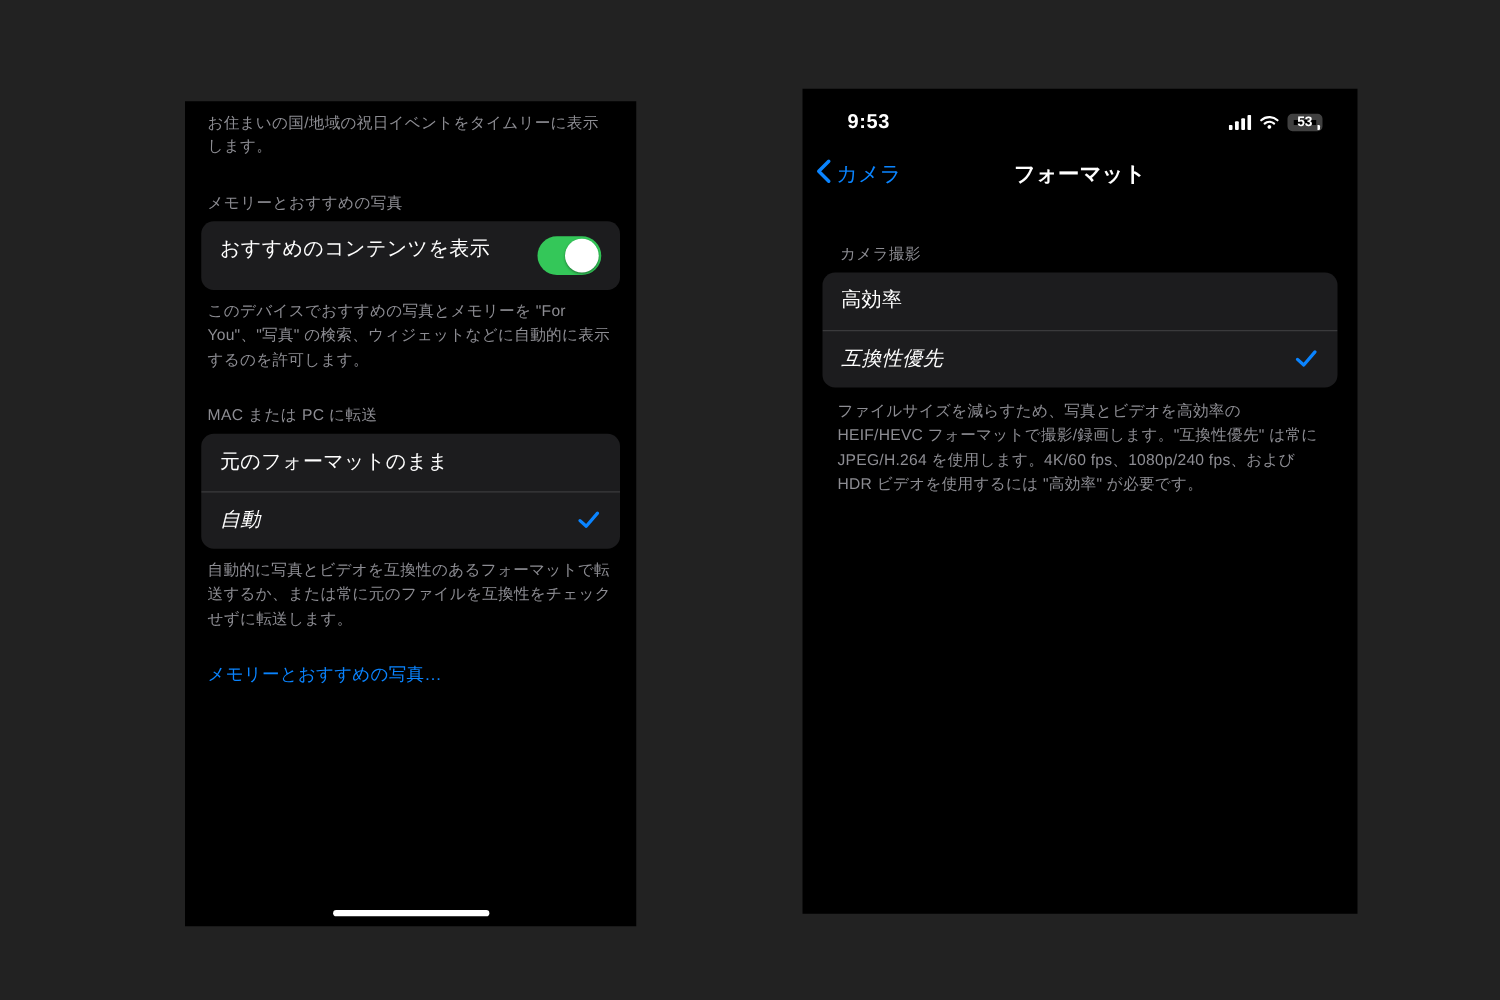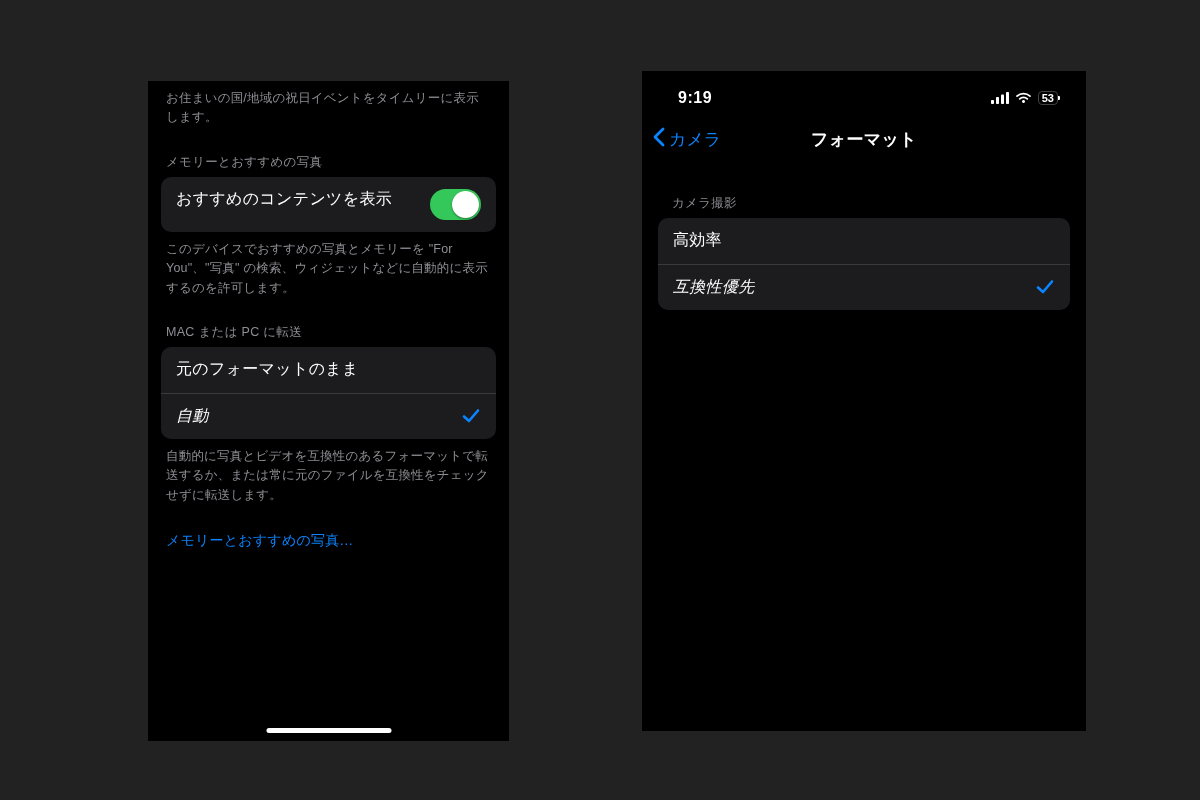--- a/index.html
+++ b/index.html
@@ -143,21 +143,21 @@
     position: absolute;
     left: 50%;
     transform: translateX(-50%);
     font-size: 17px;
     font-weight: 600;
     color: #ffffff;
     letter-spacing: 0.3px;
   }
   .signal-icon, .wifi-icon, .battery-badge { display:inline-flex; align-items:center; }
   .battery-badge {
-    border: 1px solid #404040;
+    border: 5px solid #404040;
     border-radius: 4px;
     font-size: 11px;
     font-weight: 700;
     padding: 0 3px;
     height: 14px;
     line-height: 12px;
     color: #ffffff;
     position: relative;
   }
   .battery-badge::after {
@@ -212,21 +212,21 @@
   <div class="link-row">
     <span class="link-text">メモリーとおすすめの写真…</span>
   </div>
 
   <div class="home-indicator"></div>
 </div>
 
 <div class="phone phone-right">
 
   <div class="status-bar">
-    <span class="status-time">9:19</span>
+    <span class="status-time">9:53</span>
     <span class="status-right">
       <span class="signal-icon">
         <svg width="18" height="12" viewBox="0 0 18 12">
           <rect x="0" y="8" width="3" height="4" rx="0.8" fill="#fff"></rect>
           <rect x="5" y="5" width="3" height="7" rx="0.8" fill="#fff"></rect>
           <rect x="10" y="2.5" width="3" height="9.5" rx="0.8" fill="#fff"></rect>
           <rect x="15" y="0" width="3" height="12" rx="0.8" fill="#fff"></rect>
         </svg>
       </span>
       <span class="wifi-icon">
@@ -261,14 +261,15 @@
     <div class="cell">
       <span class="cell-label">互換性優先</span>
       <span class="check-icon">
         <svg width="20" height="20" viewBox="0 0 20 20">
             <path d="M3 10.5 L8 15 L17 4.5" stroke="#0a84ff" stroke-width="2.6" fill="none" stroke-linecap="round" stroke-linejoin="round"></path>
           </svg>
       </span>
     </div>
   </div>
 
+  <div class="footer-text" style="padding:10px 28px;">ファイルサイズを減らすため、写真とビデオを高効率の HEIF/HEVC フォーマットで撮影/録画します。"互換性優先" は常に JPEG/H.264 を使用します。4K/60 fps、1080p/240 fps、および HDR ビデオを使用するには "高効率" が必要です。</div>
 
 </div>
 
 </body></html>

